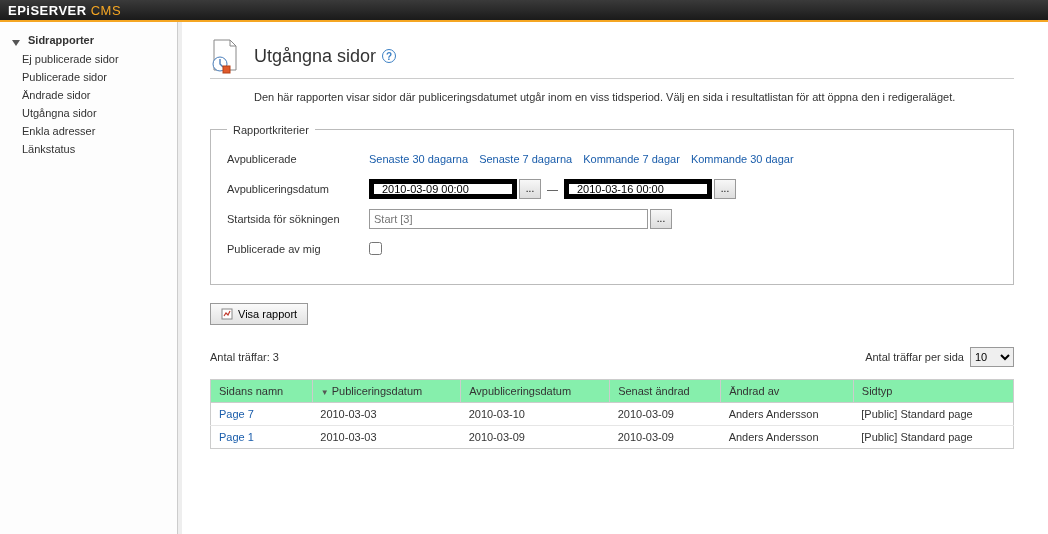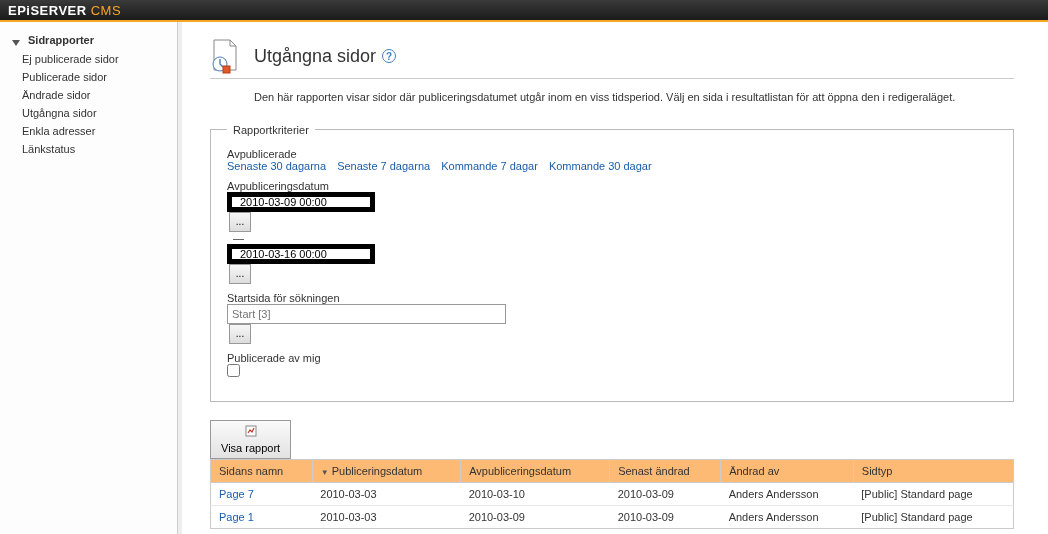--- a/index.html
+++ b/index.html
@@ -13,36 +13,36 @@
 .sidebar-item { padding:3px 12px 3px 22px; cursor:pointer; color:#333;}
 .main { flex:1; padding:16px 34px 16px 28px; overflow:auto; border-left:4px solid #eee;}
 .page-header { display:flex; align-items:center; gap:12px; margin-bottom:4px;}
 .page-icon { width:32px; height:36px; position:relative;}
 .page-title { font-size:18px; font-weight:normal; color:#333; display:flex; align-items:center; gap:6px;}
 .help-icon { width:14px; height:14px; border-radius:50%; border:1px solid #3b7fc4; color:#3b7fc4; font-size:10px; display:inline-flex; align-items:center; justify-content:center; font-weight:bold;}
 .hr { border:none; border-top:1px solid #ccc; margin:4px 0 10px 0;}
 .desc { margin-bottom:18px; line-height:1.5; margin-left:44px;}
 fieldset { border:1px solid #bbb; padding:12px 16px 16px 16px; margin-bottom:18px;}
 legend { padding:0 6px; color:#333;}
-.criteria-row { display:flex; align-items:flex-start; margin-bottom:8px; min-height:22px;flex-direction:column;}
+.criteria-row { display:flex; align-items:center; margin-bottom:8px; min-height:22px;}
 .criteria-label { width:142px; flex-shrink:0;}
 .quick-links a { color:#1a5dab; text-decoration:none; margin-right:8px;}
 .date-input { width:148px; height:20px; border:5px solid #000000; padding:2px 8px; font-size:11px; font-family:inherit;}
 .picker-btn { width:22px; height:20px; border:1px solid #999; background:linear-gradient(#f7f7f7,#ddd); cursor:pointer; font-size:10px; padding:0; margin-left:2px;}
 .dash { margin:0 6px;}
 .start-input { width:279px; height:20px; border:1px solid #999; padding:2px 4px; font-size:11px; font-family:inherit; color:#888;}
 .checkbox { width:13px; height:13px;}
-.report-btn { border:1px solid #999; background:linear-gradient(#fafafa,#e2e2e2); padding:4px 10px; cursor:pointer; font-size:11px; font-family:inherit; display:inline-flex; align-items:center; gap:5px;flex-direction:column;}
+.report-btn { border:1px solid #999; background:linear-gradient(#fafafa,#e2e2e2); padding:4px 10px; cursor:pointer; font-size:11px; font-family:inherit; display:inline-flex; align-items:center; gap:5px;}
 .report-btn-icon { width:12px; height:12px; display:inline-block;}
 .hits-row { display:flex; justify-content:space-between; align-items:center; margin:22px 0 12px 0;}
 .per-page { display:flex; align-items:center; gap:6px;}
 .per-page select { width:44px; height:20px; border:1px solid #999; font-size:11px;}
 table { width:100%; border-collapse:collapse; border:1px solid #ccc;}
 th, td { text-align:left; padding:5px 8px; font-size:11px; font-weight:normal;}
-th { background:#fdba74; border:1px solid #ccc; }
+th { background:#86efac; border:1px solid #ccc; }
 tbody tr { border-top:1px solid #e6e6e6;}
 td a { color:#1a5dab; text-decoration:none;}
 .sort-ind { font-size:8px; margin-right:3px; color:#555;}
 .tri { display:inline-block; width:0; height:0; border-left:4px solid transparent; border-right:4px solid transparent; border-top:6px solid #555; margin-right:4px;}
 </style>
 </head>
 <body>
 
 <div class="topbar">
   <span class="logo">
@@ -120,20 +120,29 @@
     <button class="report-btn">
       <span class="report-btn-icon">
         <svg width="12" height="12" viewBox="0 0 12 12">
             <rect x="1" y="1" width="10" height="10" fill="#fff" stroke="#888"></rect>
             <path d="M3 8 l2-3 2 2 2-4" fill="none" stroke="#c0392b" stroke-width="1.2"></path>
           </svg>
       </span>
       <span>Visa rapport</span>
     </button>
 
+    <div class="hits-row">
+      <span>Antal träffar: 3</span>
+      <span class="per-page">
+        <span>Antal träffar per sida</span>
+        <select>
+          <option>10</option>
+        </select>
+      </span>
+    </div>
 
     <table>
       <thead>
         <tr>
           <th>Sidans namn</th>
           <th><span class="sort-ind">▼</span><span>Publiceringsdatum</span></th>
           <th>Avpubliceringsdatum</th>
           <th>Senast ändrad</th>
           <th>Ändrad av</th>
           <th>Sidtyp</th>

